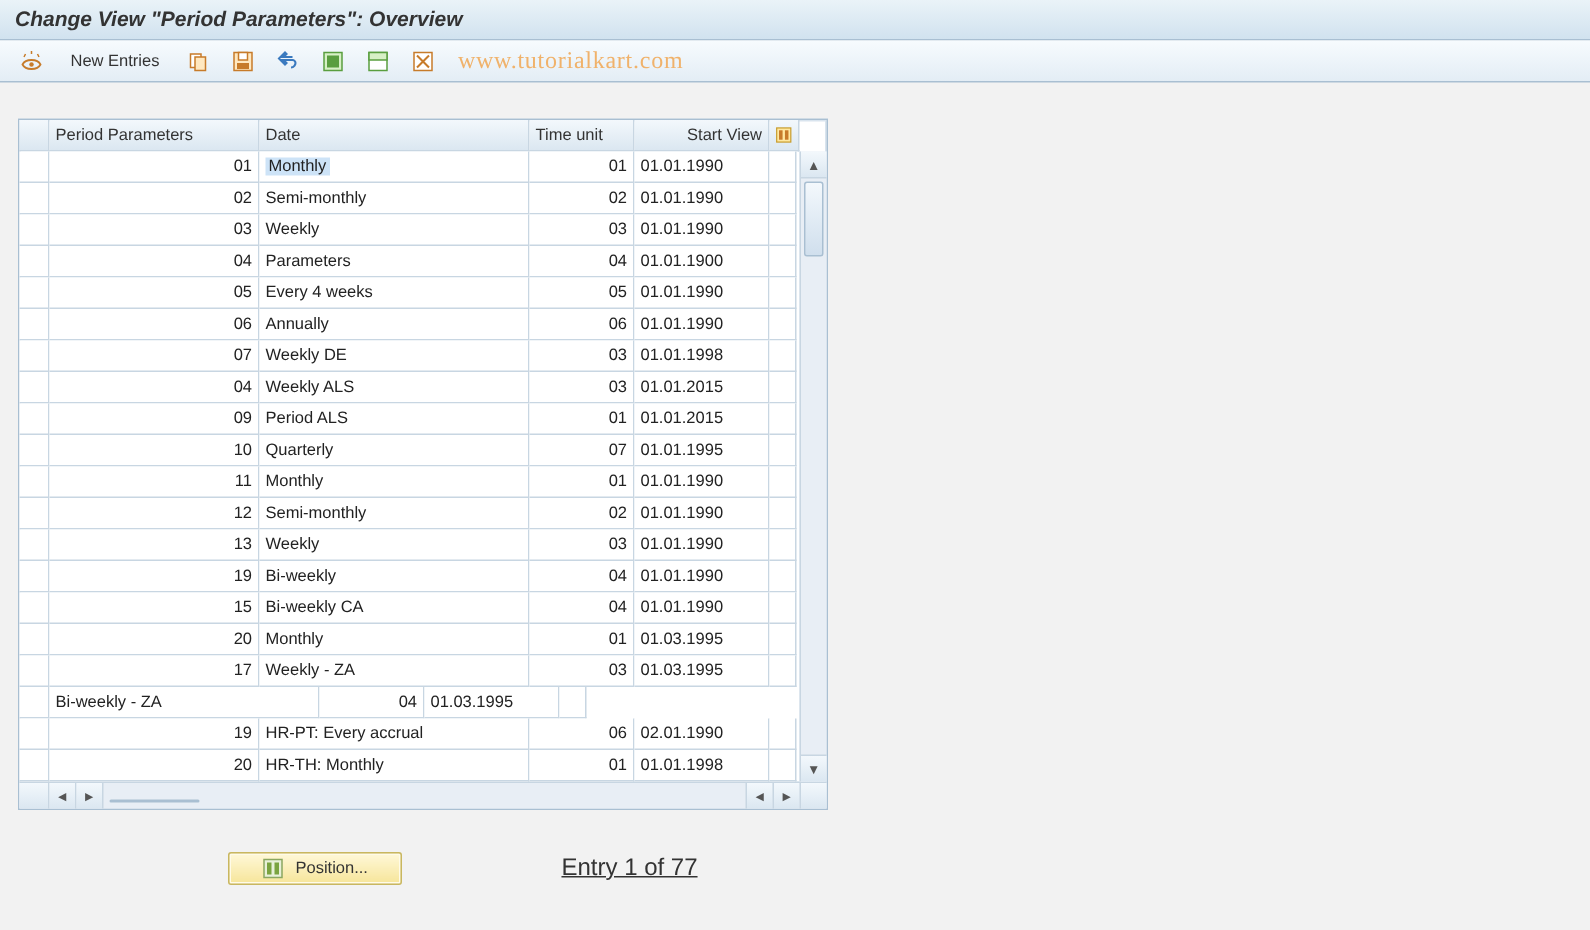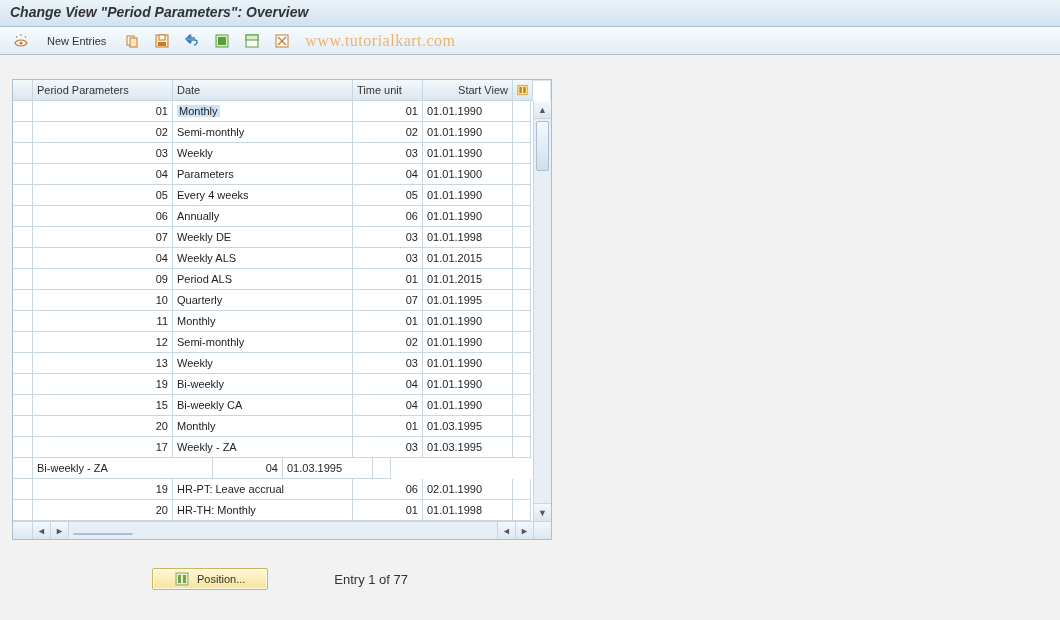--- a/index.html
+++ b/index.html
@@ -127,31 +127,31 @@
   }
   .hscroll-row .harrow.right{border-left:1px solid #c8d6e2;border-right:none;}
   .hscroll-row .htrack{flex:1;position:relative;}
   .hscroll-row .hthumb{
     position:absolute;top:2px;bottom:2px;left:4px;width:60px;
     background:linear-gradient(to bottom,#f3f8fc,#d0dfed);
     border:1px solid #a9bfd2;border-radius:2px;
   }
   .hscroll-row .corner{width:18px;flex:0 0 18px;background:linear-gradient(to bottom,#f3f8fc,#dbe7f1);border-left:1px solid #c8d6e2;}
   .footer-row {
-    display:flex; align-items:center; margin-top:28px; gap:66px; padding-left:140px;
+    display:flex; align-items:center; margin-top:28px; gap:106px; padding-left:140px;
   }
   .position-btn{
     background:linear-gradient(to bottom,#fff8d8,#f6e59a);
     border:1px solid #c9b760; border-radius:2px;
     padding:3px 22px; font-size:11px; color:#333;
     display:inline-flex;align-items:center;gap:8px;
     box-shadow:inset 0 0 0 1px #fffbe8;
     cursor:pointer;
   }
-  .entry-label{ font-size:13px;color:#333;}
+  .entry-label{ font-size:16px;color:#333;text-decoration:underline;}
   
   .ico{width:16px;height:16px;display:inline-block;}
 </style>
 </head>
 <body>
 
 <div class="title-bar">Change View "Period Parameters": Overview</div>
 
 <div class="toolbar">
   <span class="tb-btn">
@@ -395,21 +395,21 @@
             <span class="txt">Bi-weekly - ZA</span>
           </div>
           <div class="cell unit-col">04</div>
           <div class="cell date-col">01.03.1995</div>
           <div class="cell scroll-col"></div>
         </div>
         <div class="grid-row">
           <div class="cell sel-col"></div>
           <div class="cell param-col">19</div>
           <div class="cell name-col">
-            <span class="txt">HR-PT: Leave accrual</span>
+            <span class="txt">HR-PT: Every accrual</span>
           </div>
           <div class="cell unit-col">06</div>
           <div class="cell date-col">02.01.1990</div>
           <div class="cell scroll-col"></div>
         </div>
         <div class="grid-row">
           <div class="cell sel-col"></div>
           <div class="cell param-col">20</div>
           <div class="cell name-col">
             <span class="txt">HR-TH: Monthly</span>

